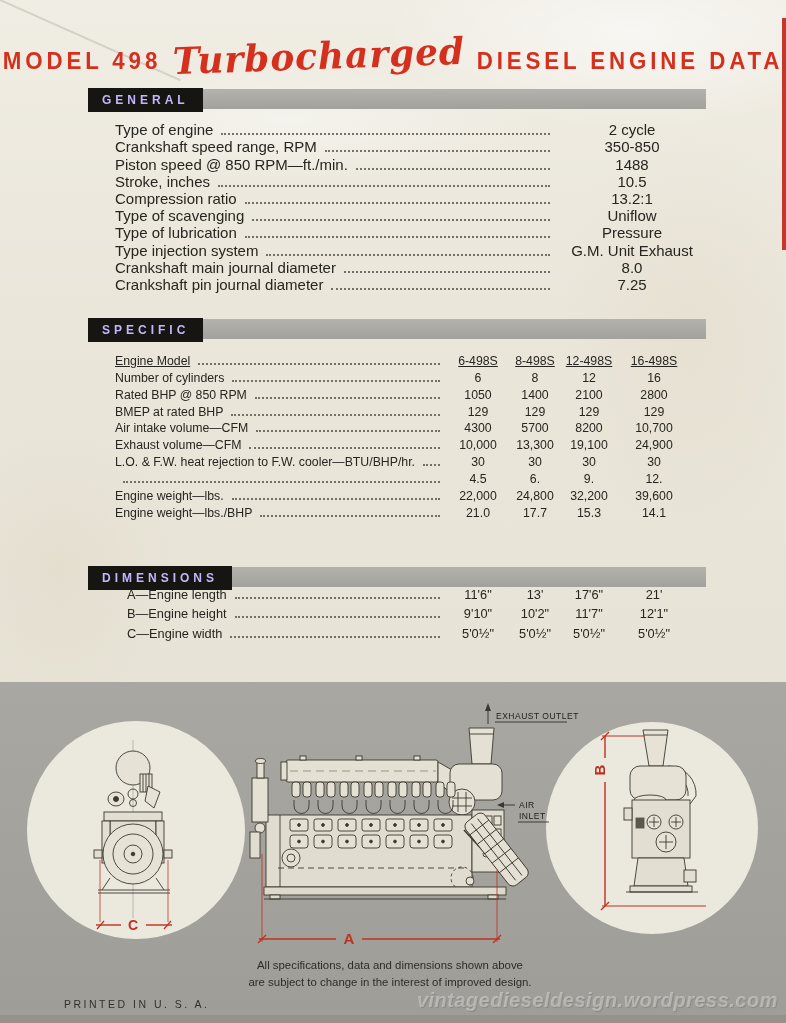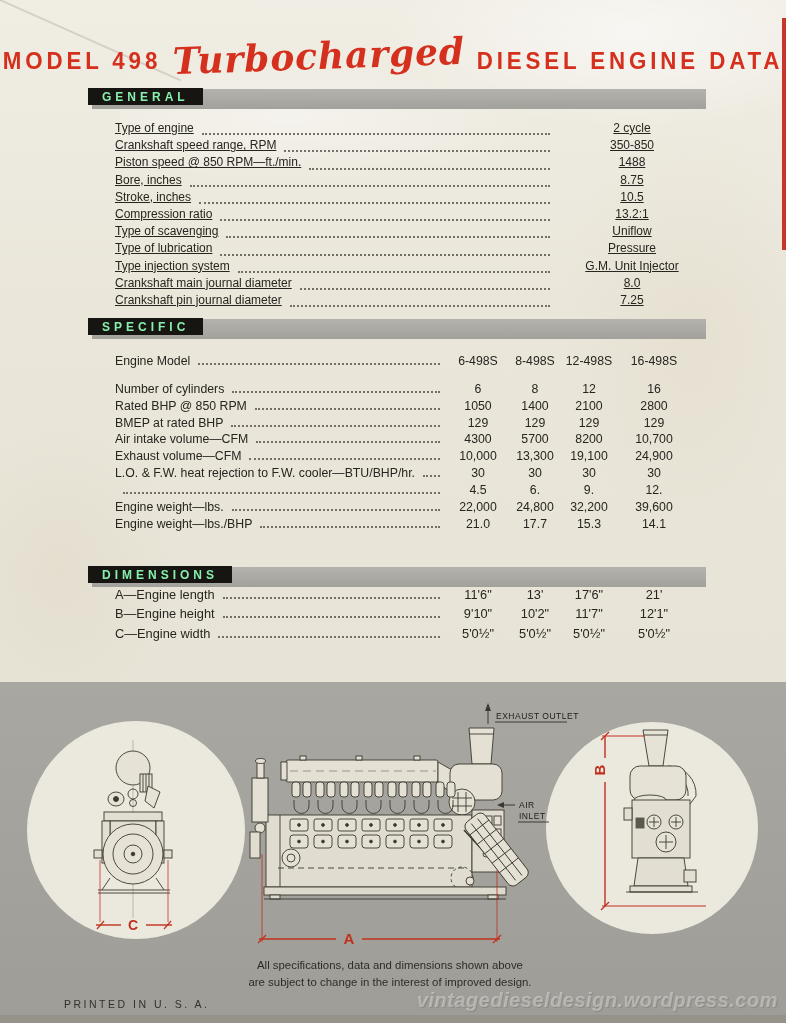--- a/index.html
+++ b/index.html
@@ -18,37 +18,37 @@
   .red-edge{position:absolute;right:0;top:18px;width:4px;height:232px;background:#c5372a;}
 
   
   .title-row{position:absolute;top:34px;left:0;width:786px;display:flex;justify-content:center;align-items:baseline;gap:12px;color:#d5301d;transform:scaleX(.97);}
   .title-block{font-size:23px;font-weight:bold;letter-spacing:4px;white-space:nowrap;}
   .title-script{font-family:"DejaVu Serif",serif;font-style:italic;font-weight:bold;font-size:37px;letter-spacing:1px;transform:rotate(-2deg);white-space:nowrap;}
 
   
   .bar{position:absolute;left:88px;width:618px;height:24px;}
   .bar-gray{position:absolute;left:4px;right:0;top:1px;height:20px;background:linear-gradient(180deg,#b4b2ad,#a3a19b);}
-  .bar-label{position:absolute;left:0;top:0;height:17px;background:#161512;color:#86efac;
+  .bar-label{position:absolute;left:0;top:0;height:24px;background:#161512;color:#c4b5fd;
     font-size:12px;font-weight:bold;letter-spacing:4px;display:flex;align-items:center;
     padding:0 14px;min-width:84px;z-index:2;}
   .bar.general{top:88px}.bar.specific{top:318px}.bar.dimensions{top:566px}
 
   
   .general-table{position:absolute;left:115px;top:121px;width:592px;}
-  .g-row{display:flex;height:17.2px;font-size:12px;text-decoration:underline;}
+  .g-row{display:flex;align-items:flex-end;height:17.2px;font-size:15px;}
   .g-label{white-space:nowrap;}
   .g-leader{flex:1;min-width:10px;border-bottom:2px dotted #55524a;margin:0 7px 3px 8px;opacity:.8;}
   .g-value{width:150px;text-align:center;white-space:nowrap;}
 
   .spec-table{position:absolute;left:115px;top:351px;width:592px;}
   .dim-table{position:absolute;left:115px;top:582px;width:592px;}
   .s-row{display:flex;align-items:flex-end;height:16.9px;font-size:12.3px;padding-right:17px;}
-  .dim-table .s-row{height:19.5px;font-size:12.8px;}
-  .spec-table .s-row:first-child{margin-bottom:11px;}
+  .dim-table .s-row{height:19.5px;font-size:12.8px;margin-left:12px;}
+  .spec-table .s-row:first-child{margin-bottom:0;text-decoration:underline;}
   .s-label{white-space:nowrap;}
   .s-leader{flex:1;min-width:8px;border-bottom:2px dotted #55524a;margin:0 6px 3px 8px;opacity:.8;}
   .s-cell{flex:none;text-align:center;white-space:nowrap;}
   .c0{width:64px}.c1{width:50px}.c2{width:58px}.c3{width:72px}
 
   
   .band{position:absolute;left:0;top:682px;width:786px;height:341px;}
   svg text{font-family:"Liberation Sans",sans-serif;}
   .note{position:absolute;left:0;top:957px;width:780px;text-align:center;font-size:11.4px;line-height:1.5;color:#2d2c27;}
   .printed{position:absolute;left:16px;top:998px;font-size:10.5px;letter-spacing:2.5px;color:#32312b;padding-left:48px;}
@@ -86,25 +86,20 @@
         <span class="g-label">Crankshaft speed range, RPM</span>
         <span class="g-leader"></span>
         <span class="g-value">350-850</span>
       </div>
       <div class="g-row">
         <span class="g-label">Piston speed @ 850 RPM—ft./min.</span>
         <span class="g-leader"></span>
         <span class="g-value">1488</span>
       </div>
       <div class="g-row">
-        <span class="g-label">Bore, inches</span>
-        <span class="g-leader"></span>
-        <span class="g-value">8.75</span>
-      </div>
-      <div class="g-row">
         <span class="g-label">Stroke, inches</span>
         <span class="g-leader"></span>
         <span class="g-value">10.5</span>
       </div>
       <div class="g-row">
         <span class="g-label">Compression ratio</span>
         <span class="g-leader"></span>
         <span class="g-value">13.2:1</span>
       </div>
       <div class="g-row">
@@ -113,21 +108,21 @@
         <span class="g-value">Uniflow</span>
       </div>
       <div class="g-row">
         <span class="g-label">Type of lubrication</span>
         <span class="g-leader"></span>
         <span class="g-value">Pressure</span>
       </div>
       <div class="g-row">
         <span class="g-label">Type injection system</span>
         <span class="g-leader"></span>
-        <span class="g-value">G.M. Unit Injector</span>
+        <span class="g-value">G.M. Unit Exhaust</span>
       </div>
       <div class="g-row">
         <span class="g-label">Crankshaft main journal diameter</span>
         <span class="g-leader"></span>
         <span class="g-value">8.0</span>
       </div>
       <div class="g-row">
         <span class="g-label">Crankshaft pin journal diameter</span>
         <span class="g-leader"></span>
         <span class="g-value">7.25</span>

